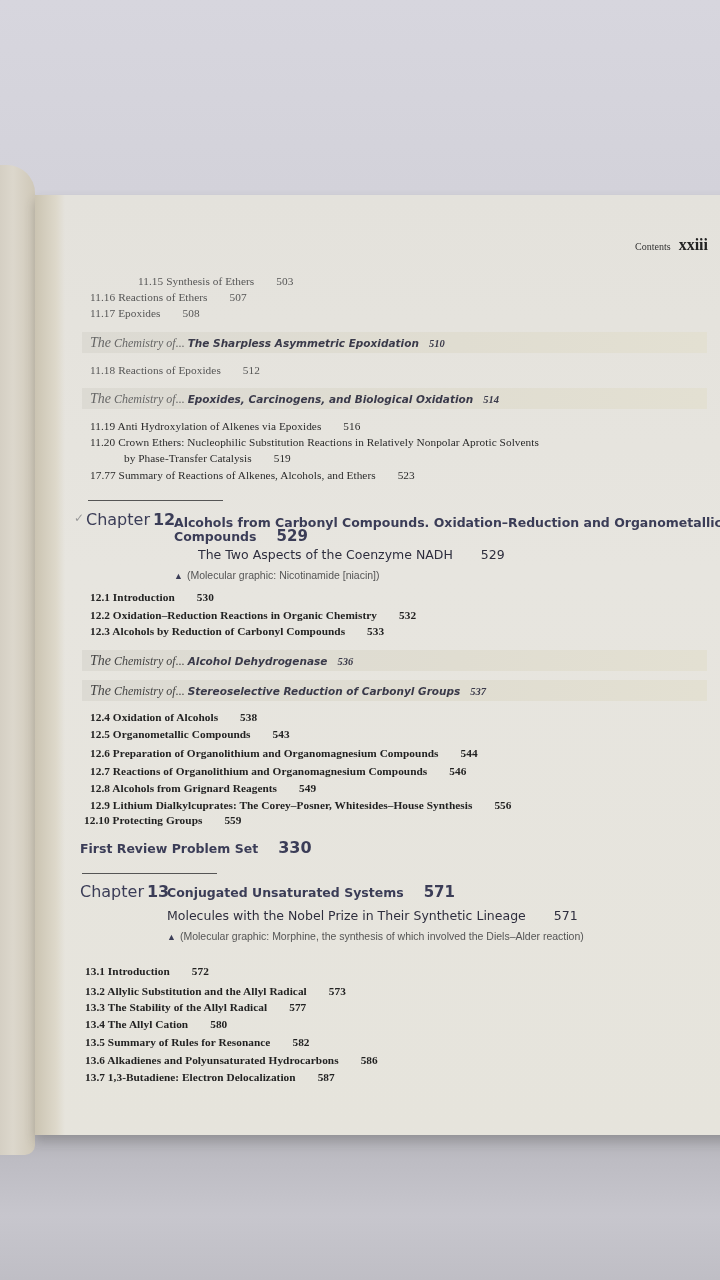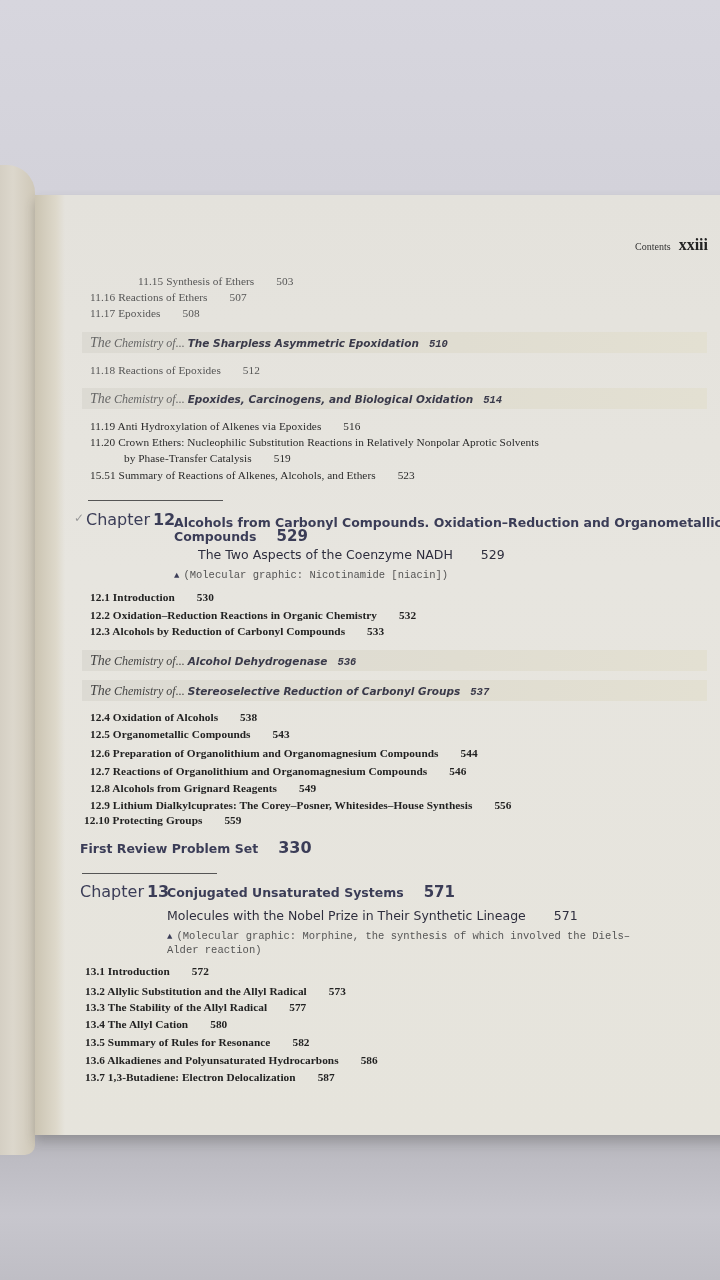--- a/index.html
+++ b/index.html
@@ -45,40 +45,40 @@
       background: linear-gradient(90deg, #dcdad3 0%, #e0ddd1 60%, #e3e0d2 100%);
     }
     .box .chem-label {
       position: absolute; left: 8px; top: 3px;
       font-family: "Liberation Serif", serif; font-style: italic; font-size: 12px; color: #666;
     }
     .box .chem-label .big { font-size: 14px; }
     .box .chem-title {
       font-family: "DejaVu Sans", sans-serif; font-size: 10.5px; color: #3a3a4a; font-weight: bold;
     }
-    .box .chem-pg { font-family: Liberation Mono, monospace; font-size: 10.5px; font-weight: bold; color: #3a3a4a; margin-left: 10px; }
+    .box .chem-pg { font-family: Liberation Serif, serif; font-size: 10.5px; font-weight: bold; color: #3a3a4a; margin-left: 10px; }
 
     .rule {
       position: absolute; left: 88px; width: 135px; height: 1px; background: #555;
     }
 
     .chapter {
       position: absolute; font-family: "DejaVu Sans", sans-serif; color: #3b3d57;
     }
     .chapter .ch-label { font-size: 16px; font-weight: normal; }
     .chapter .ch-num { font-size: 16px; font-weight: bold; margin-left: 3px; }
     .chapter .ch-title { font-size: 12.5px; font-weight: bold; }
     .chapter .ch-pg { font-size: 15px; font-weight: bold; margin-left: 20px; }
     .vignette {
       position: absolute; font-family: "DejaVu Sans", sans-serif; color: #2e2e3e;
       font-size: 12.5px; white-space: nowrap;
     }
     .vignette .vpg { margin-left: 28px; }
     .graphic-note {
-      position: absolute; font-family: Liberation Mono, monospace; color: #555; font-size: 10.5px;
+      position: absolute; font-family: Liberation Sans, sans-serif; color: #555; font-size: 10.5px;
       width: 480px; line-height: 13px;
     }
     .tri { color: #3b3d57; font-size: 9px; margin-right: 4px; }
     .review {
       position: absolute; left: 80px; top: 838px; font-family: "DejaVu Sans", sans-serif;
       color: #3b3d57; white-space: nowrap;
     }
     .review .r-label { font-size: 12.5px; font-weight: bold; margin-top: 38px; }
     .review .r-pg { font-size: 16px; font-weight: bold; margin-left: 20px; }
     .check { position: absolute; left: 74px; top: 511px; color: #999; font-size: 12px; font-family: "DejaVu Sans", sans-serif; }
@@ -120,21 +120,21 @@
 <div class="line" style="left:90px; top:420px;">
   <span>11.19</span> <span>Anti Hydroxylation of Alkenes via Epoxides</span><span class="pg">516</span>
 </div>
 <div class="line" style="left:90px; top:436px;">
   <span>11.20</span> <span>Crown Ethers: Nucleophilic Substitution Reactions in Relatively Nonpolar Aprotic Solvents</span>
 </div>
 <div class="line" style="left:124px; top:452px;">
   <span>by Phase-Transfer Catalysis</span><span class="pg">519</span>
 </div>
 <div class="line" style="left:90px; top:469px;">
-  <span>15.51</span> <span>Summary of Reactions of Alkenes, Alcohols, and Ethers</span><span class="pg">523</span>
+  <span>17.77</span> <span>Summary of Reactions of Alkenes, Alcohols, and Ethers</span><span class="pg">523</span>
 </div>
 
 <div class="rule" style="top:500px;"></div>
 
 <span class="check">✓</span>
 <div class="chapter" style="left:86px; top:510px;">
   <span class="ch-label">Chapter</span><span class="ch-num">12</span>
 </div>
 <div class="chapter" style="left:174px; top:512px; white-space:nowrap;">
   <span class="ch-title">Alcohols from Carbonyl Compounds. Oxidation–Reduction and Organometallic</span>

